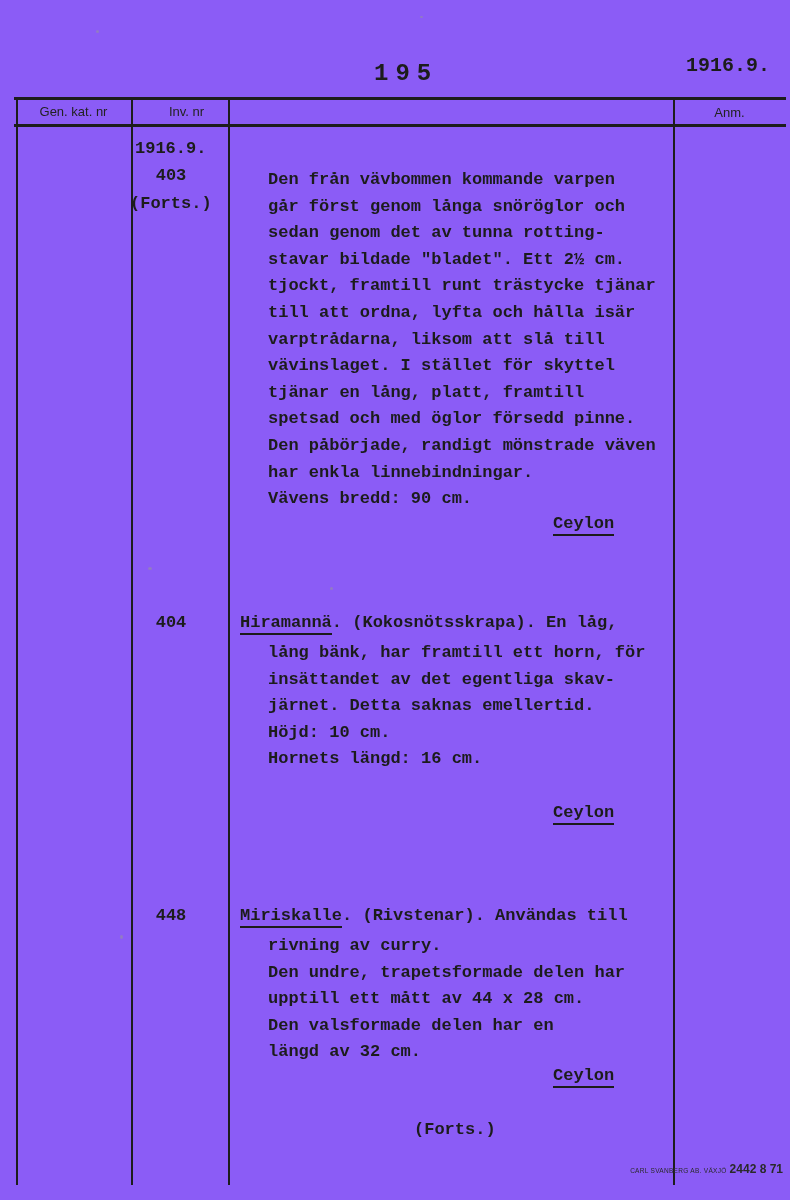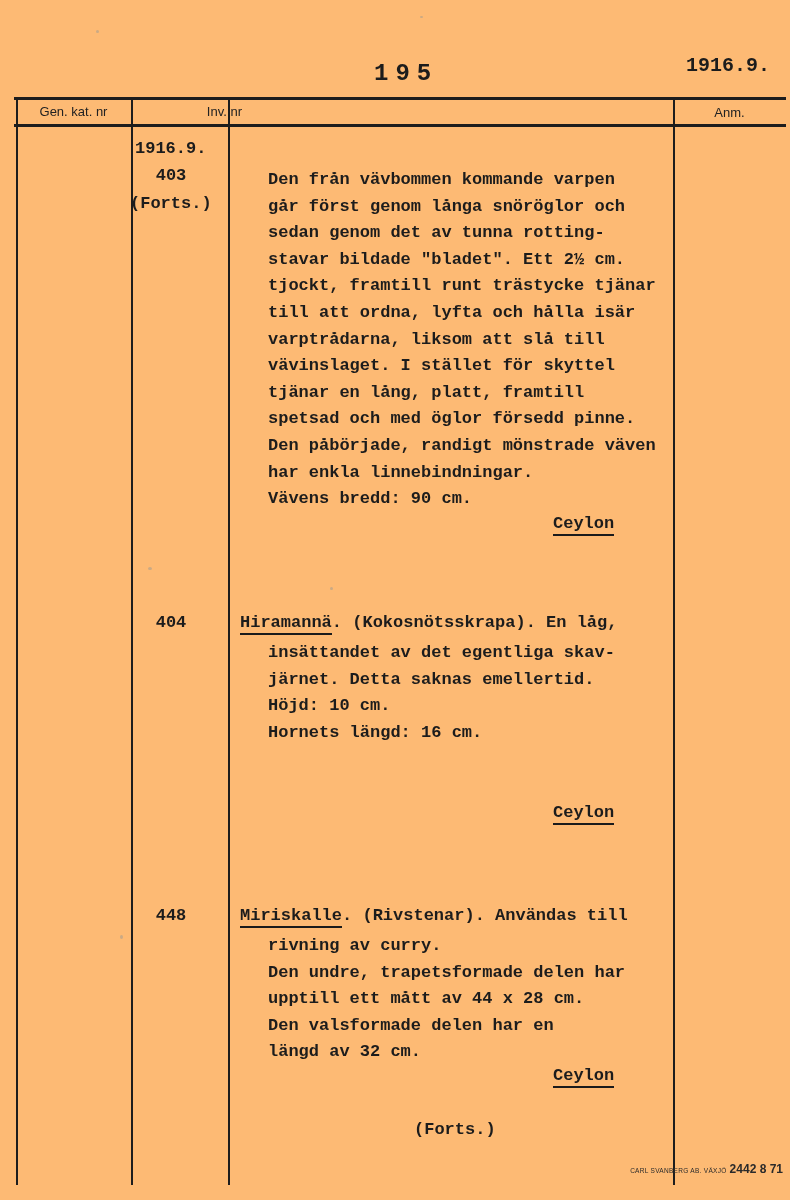--- a/index.html
+++ b/index.html
@@ -1,21 +1,21 @@
 <!DOCTYPE html>
 <html><head>
 <meta charset="utf-8">
 <title>Catalog page 195</title>
 <style>
   html,body{margin:0;padding:0;background:#e8e8e4;}
   .page{
     position:relative;
     width:790px;height:1200px;
     margin:0 auto;
-    background:#fdba74;
+    background:#8b5cf6;
     font-family:"Liberation Mono","DejaVu Sans Mono",monospace;
     color:#1c1c1c;
     overflow:hidden;
   }
   .abs{position:absolute;}
   .mono{font-weight:700;font-size:17px;white-space:pre;}
   .vline{position:absolute;width:2px;background:#1d1d1d;top:97px;height:1088px;}
   .hline{position:absolute;height:3px;background:#1d1d1d;left:14px;width:772px;}
   .hdr-label{
     position:absolute;
@@ -62,33 +62,33 @@
   <div class="abs year-ref">1916.9.</div>
 
   <div class="hline" style="top:97px;"></div>
   <div class="hline" style="top:124px;"></div>
   <div class="vline" style="left:16px;"></div>
   <div class="vline" style="left:131px;"></div>
   <div class="vline" style="left:228px;"></div>
   <div class="vline" style="left:673px;"></div>
 
   <div class="hdr-label" style="left:16px;top:104px;width:115px;">Gen. kat. nr</div>
-  <div class="hdr-label" style="left:131px;top:104px;width:111px;text-align:right;">Inv. nr</div>
+  <div class="hdr-label" style="left:131px;top:104px;width:111px;">Inv. nr</div>
   <div class="hdr-label" style="left:673px;top:105px;width:113px;">Anm.</div>
 
   <div class="abs mono" style="left:135px;top:139px;">1916.9.</div>
   <div class="abs mono inv-cell" style="left:130px;top:166px;">403</div>
   <div class="abs mono" style="left:130px;top:194px;">(Forts.)</div>
 
   <div class="abs mono body-block" style="left:268px;top:167px;"><div class="tline">Den från vävbommen kommande varpen</div><div class="tline">går först genom långa snöröglor och</div><div class="tline">sedan genom det av tunna rotting-</div><div class="tline">stavar bildade "bladet". Ett 2½ cm.</div><div class="tline">tjockt, framtill runt trästycke tjänar</div><div class="tline">till att ordna, lyfta och hålla isär</div><div class="tline">varptrådarna, liksom att slå till</div><div class="tline">vävinslaget. I stället för skyttel</div><div class="tline">tjänar en lång, platt, framtill</div><div class="tline">spetsad och med öglor försedd pinne.</div><div class="tline">Den påbörjade, randigt mönstrade väven</div><div class="tline">har enkla linnebindningar.</div><div class="tline">Vävens bredd: 90 cm.</div></div>
   <div class="abs mono" style="left:553px;top:514px;"><span class="origin">Ceylon</span></div>
 
   <div class="abs mono inv-cell" style="left:130px;top:613px;">404</div>
   <div class="abs mono term-line" style="left:240px;top:613px;"><span class="term">Hiramannä</span><span>. (Kokosnötsskrapa). En låg,</span></div>
-  <div class="abs mono body-block" style="left:268px;top:640px;"><div class="tline">insättandet av det egentliga skav-</div><div class="tline">järnet. Detta saknas emellertid.</div><div class="tline">Höjd: 10 cm.</div><div class="tline">Hornets längd: 16 cm.</div></div>
+  <div class="abs mono body-block" style="left:268px;top:640px;"><div class="tline">lång bänk, har framtill ett horn, för</div><div class="tline">insättandet av det egentliga skav-</div><div class="tline">järnet. Detta saknas emellertid.</div><div class="tline">Höjd: 10 cm.</div><div class="tline">Hornets längd: 16 cm.</div></div>
   <div class="abs mono" style="left:553px;top:803px;"><span class="origin">Ceylon</span></div>
 
   <div class="abs mono inv-cell" style="left:130px;top:906px;">448</div>
   <div class="abs mono term-line" style="left:240px;top:906px;"><span class="term">Miriskalle</span><span>. (Rivstenar). Användas till</span></div>
   <div class="abs mono body-block" style="left:268px;top:933px;"><div class="tline">rivning av curry.</div><div class="tline">Den undre, trapetsformade delen har</div><div class="tline">upptill ett mått av 44 x 28 cm.</div><div class="tline">Den valsformade delen har en</div><div class="tline">längd av 32 cm.</div></div>
   <div class="abs mono" style="left:553px;top:1066px;"><span class="origin">Ceylon</span></div>
 
   <div class="abs mono" style="left:414px;top:1120px;">(Forts.)</div>
 
   <div class="abs printer-mark"><span class="printer-name">CARL SVANBERG AB. VÄXJÖ</span><span class="printer-code">2442 8 71</span></div>

